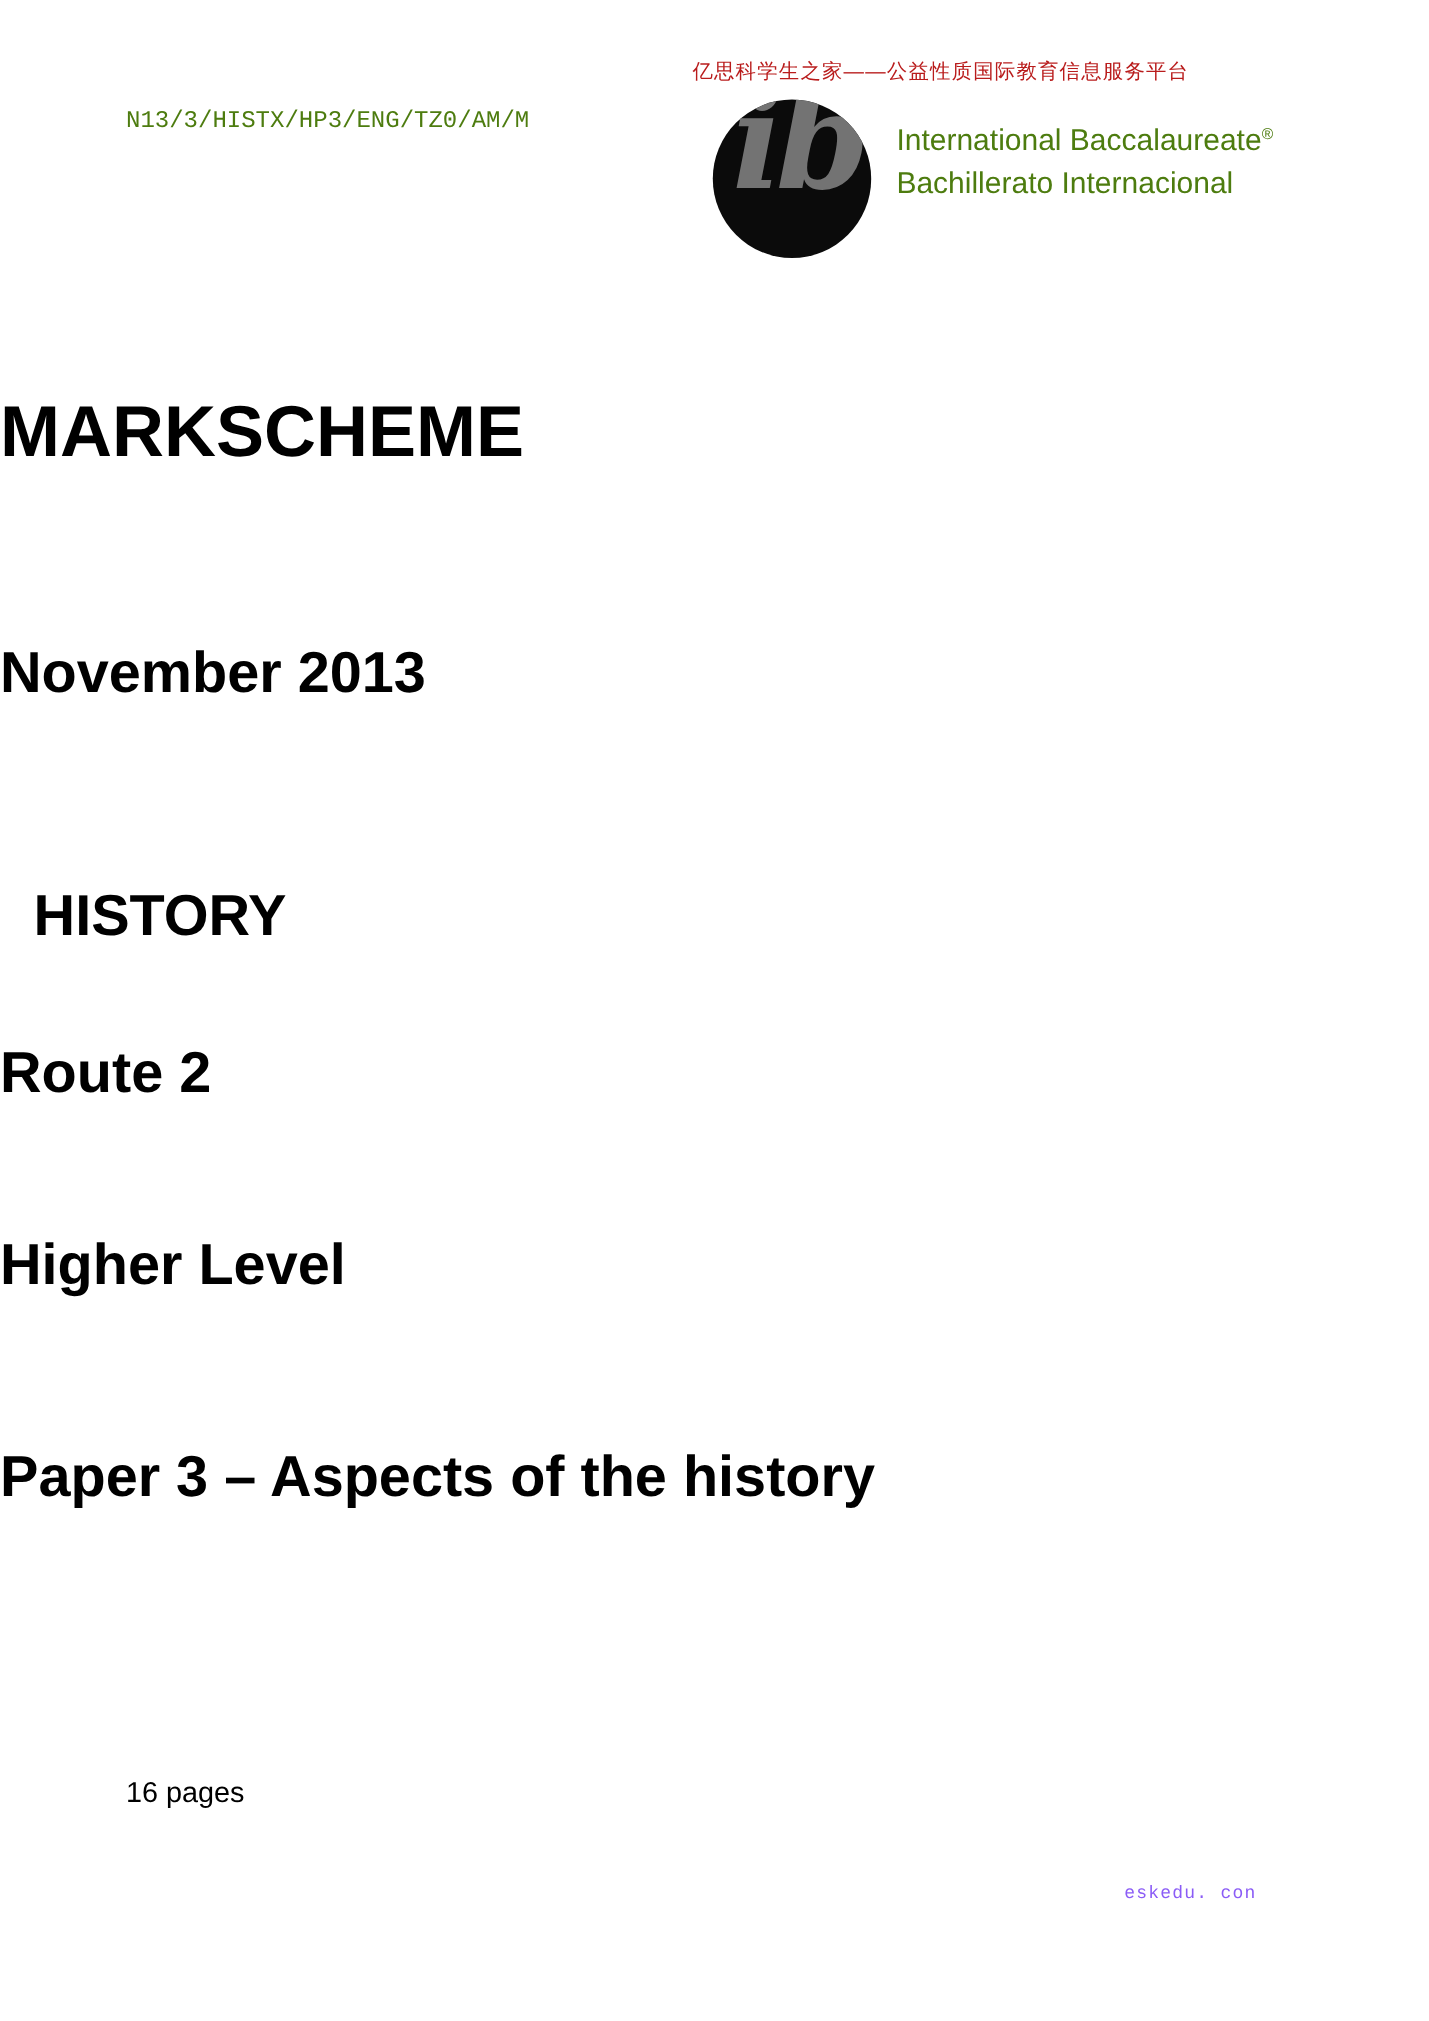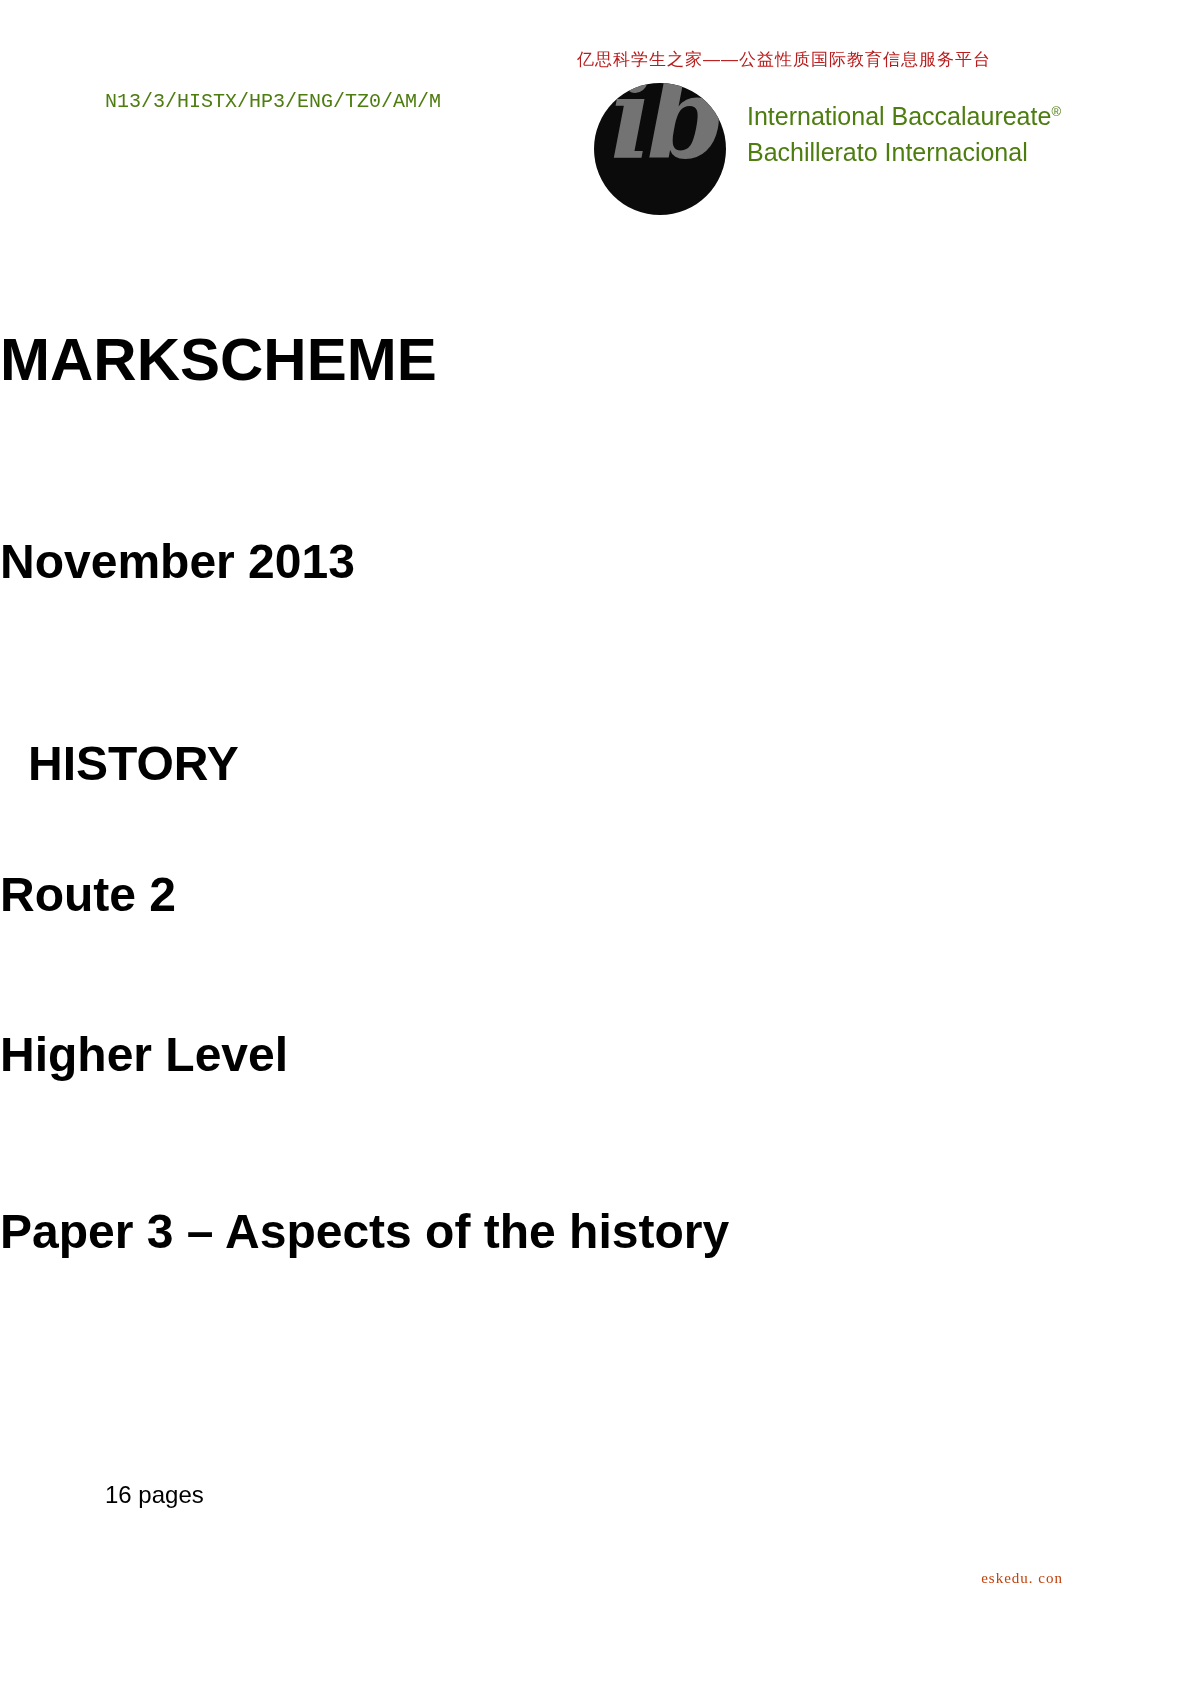--- a/index.html
+++ b/index.html
@@ -99,26 +99,26 @@
 
   
   .page-count {
     position: absolute;
     left: 105px;
     top: 1481px;
     font-size: 24px;
   }
   .site-mark {
     position: absolute;
-    right: 128px;
+    right: 144px;
     top: 1570px;
-    font-family: Liberation Serif, serif;
+    font-family: Liberation Mono, monospace;
     font-size: 15px;
     letter-spacing: 1px;
-    color: #c2410c;
+    color: #8b5cf6;
   }
 </style>
 </head>
 <body>
 
 <div class="page">
 
   <div class="cn-watermark">亿思科学生之家——公益性质国际教育信息服务平台</div>
 
   <div class="exam-code">N13/3/HISTX/HP3/ENG/TZ0/AM/M</div>

